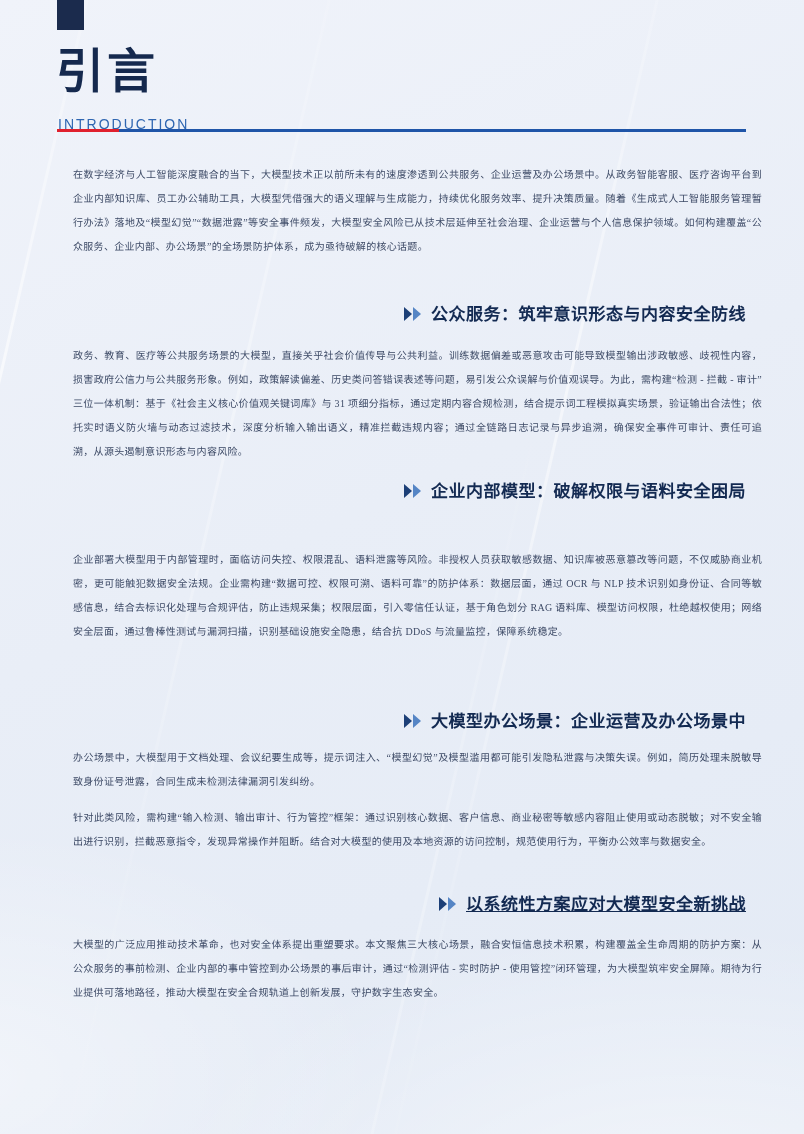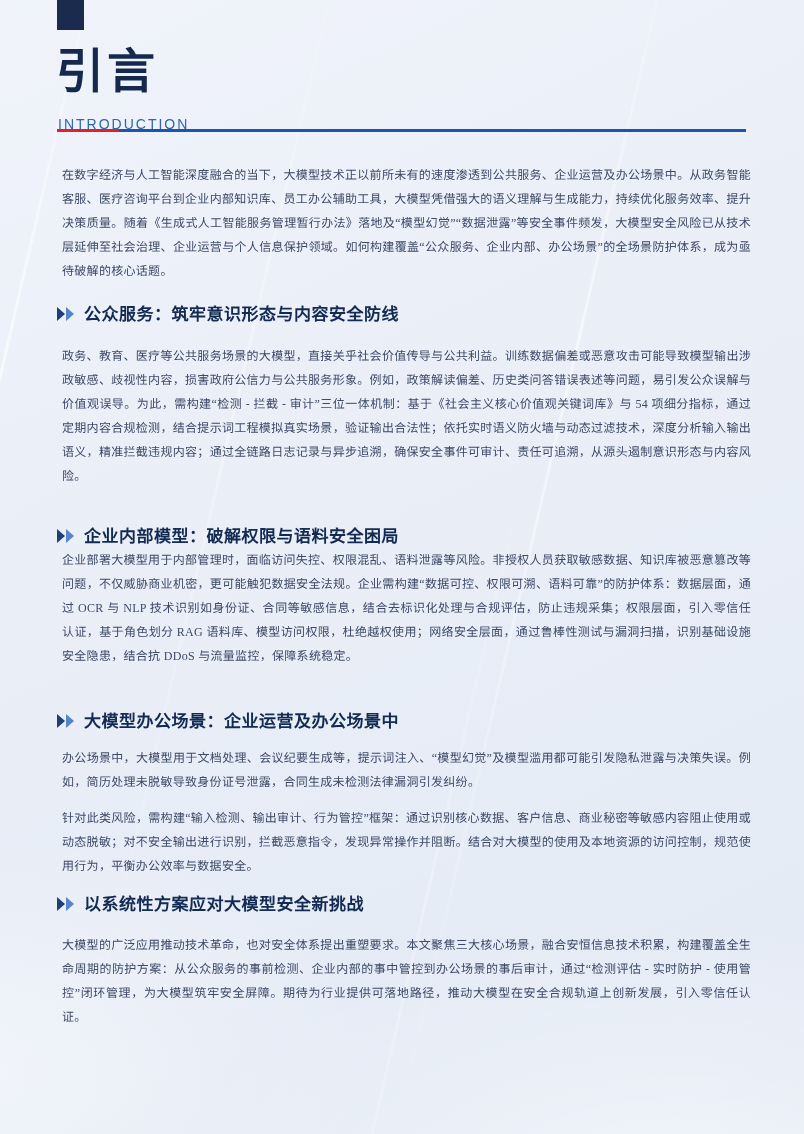--- a/index.html
+++ b/index.html
@@ -37,37 +37,37 @@
     font-family:"Liberation Sans","DejaVu Sans",sans-serif;
     font-size:14px;color:#2f66b1;letter-spacing:2px;
   }
   .divider{
     position:absolute;left:57px;top:129px;width:689px;height:3px;
     background:#1f55a8;display:flex;
   }
   .divider .red-seg{width:62px;height:3px;background:#e0202d;}
 
   .body-text{
-    position:absolute;left:62px;width:689px;
-    font-size:12px;line-height:24px;color:#3d4a66;
+    position:absolute;left:73px;width:689px;
+    font-size:10px;line-height:24px;color:#3d4a66;
     text-align:justify;letter-spacing:.3px;
   }
   .intro-block{top:163px;}
   .p1{top:344px;}
   .p2{top:548px;font-family:Liberation Serif, serif;}
   .p3a{top:746px;}
   .p3b{top:806px;}
   .p4{top:933px;}
 
   .section-heading{
     position:absolute;left:57px;width:689px;
     font-size:17px;font-weight:700;color:#132a52;
-    letter-spacing:.5px;white-space:nowrap;
+    letter-spacing:.5px;white-space:nowrap;text-align:right;
   }
-  .h1{top:300px;} .h2{top:522px;} .h3{top:707px;} .h4{top:890px;}
+  .h1{top:300px;} .h2{top:477px;} .h3{top:707px;} .h4{top:890px;text-decoration:underline;}
 
   .chevrons{display:inline-block;margin-right:10px;vertical-align:-1px;}
   .chevrons i{display:inline-block;width:0;height:0;
     border-top:7px solid transparent;border-bottom:7px solid transparent;}
   .chevrons .c1{border-left:8px solid #1c3f77;}
   .chevrons .c2{border-left:8px solid #5585c5;margin-left:1px;}
 </style>
 </head>
 <body>
 
@@ -86,31 +86,31 @@
   <div class="page-subtitle">INTRODUCTION</div>
   <div class="divider">
     <span class="red-seg"></span>
   </div>
 
   <div class="body-text intro-block">在数字经济与人工智能深度融合的当下，大模型技术正以前所未有的速度渗透到公共服务、企业运营及办公场景中。从政务智能客服、医疗咨询平台到企业内部知识库、员工办公辅助工具，大模型凭借强大的语义理解与生成能力，持续优化服务效率、提升决策质量。随着《生成式人工智能服务管理暂行办法》落地及“模型幻觉”“数据泄露”等安全事件频发，大模型安全风险已从技术层延伸至社会治理、企业运营与个人信息保护领域。如何构建覆盖“公众服务、企业内部、办公场景”的全场景防护体系，成为亟待破解的核心话题。</div>
 
   <div class="section-heading h1">
     <span class="chevrons"><i class="c1"></i><i class="c2"></i></span><span>公众服务：筑牢意识形态与内容安全防线</span>
   </div>
-  <div class="body-text p1">政务、教育、医疗等公共服务场景的大模型，直接关乎社会价值传导与公共利益。训练数据偏差或恶意攻击可能导致模型输出涉政敏感、歧视性内容，损害政府公信力与公共服务形象。例如，政策解读偏差、历史类问答错误表述等问题，易引发公众误解与价值观误导。为此，需构建“检测 - 拦截 - 审计”三位一体机制：基于《社会主义核心价值观关键词库》与 54 项细分指标，通过定期内容合规检测，结合提示词工程模拟真实场景，验证输出合法性；依托实时语义防火墙与动态过滤技术，深度分析输入输出语义，精准拦截违规内容；通过全链路日志记录与异步追溯，确保安全事件可审计、责任可追溯，从源头遏制意识形态与内容风险。</div>
+  <div class="body-text p1">政务、教育、医疗等公共服务场景的大模型，直接关乎社会价值传导与公共利益。训练数据偏差或恶意攻击可能导致模型输出涉政敏感、歧视性内容，损害政府公信力与公共服务形象。例如，政策解读偏差、历史类问答错误表述等问题，易引发公众误解与价值观误导。为此，需构建“检测 - 拦截 - 审计”三位一体机制：基于《社会主义核心价值观关键词库》与 31 项细分指标，通过定期内容合规检测，结合提示词工程模拟真实场景，验证输出合法性；依托实时语义防火墙与动态过滤技术，深度分析输入输出语义，精准拦截违规内容；通过全链路日志记录与异步追溯，确保安全事件可审计、责任可追溯，从源头遏制意识形态与内容风险。</div>
 
   <div class="section-heading h2">
     <span class="chevrons"><i class="c1"></i><i class="c2"></i></span><span>企业内部模型：破解权限与语料安全困局</span>
   </div>
   <div class="body-text p2">企业部署大模型用于内部管理时，面临访问失控、权限混乱、语料泄露等风险。非授权人员获取敏感数据、知识库被恶意篡改等问题，不仅威胁商业机密，更可能触犯数据安全法规。企业需构建“数据可控、权限可溯、语料可靠”的防护体系：数据层面，通过 OCR 与 NLP 技术识别如身份证、合同等敏感信息，结合去标识化处理与合规评估，防止违规采集；权限层面，引入零信任认证，基于角色划分 RAG 语料库、模型访问权限，杜绝越权使用；网络安全层面，通过鲁棒性测试与漏洞扫描，识别基础设施安全隐患，结合抗 DDoS 与流量监控，保障系统稳定。</div>
 
   <div class="section-heading h3">
     <span class="chevrons"><i class="c1"></i><i class="c2"></i></span><span>大模型办公场景：企业运营及办公场景中</span>
   </div>
   <div class="body-text p3b">针对此类风险，需构建“输入检测、输出审计、行为管控”框架：通过识别核心数据、客户信息、商业秘密等敏感内容阻止使用或动态脱敏；对不安全输出进行识别，拦截恶意指令，发现异常操作并阻断。结合对大模型的使用及本地资源的访问控制，规范使用行为，平衡办公效率与数据安全。</div>
   <div class="body-text p3a">办公场景中，大模型用于文档处理、会议纪要生成等，提示词注入、“模型幻觉”及模型滥用都可能引发隐私泄露与决策失误。例如，简历处理未脱敏导致身份证号泄露，合同生成未检测法律漏洞引发纠纷。</div>
 
   <div class="section-heading h4">
     <span class="chevrons"><i class="c1"></i><i class="c2"></i></span><span>以系统性方案应对大模型安全新挑战</span>
   </div>
-  <div class="body-text p4">大模型的广泛应用推动技术革命，也对安全体系提出重塑要求。本文聚焦三大核心场景，融合安恒信息技术积累，构建覆盖全生命周期的防护方案：从公众服务的事前检测、企业内部的事中管控到办公场景的事后审计，通过“检测评估 - 实时防护 - 使用管控”闭环管理，为大模型筑牢安全屏障。期待为行业提供可落地路径，推动大模型在安全合规轨道上创新发展，引入零信任认证。</div>
+  <div class="body-text p4">大模型的广泛应用推动技术革命，也对安全体系提出重塑要求。本文聚焦三大核心场景，融合安恒信息技术积累，构建覆盖全生命周期的防护方案：从公众服务的事前检测、企业内部的事中管控到办公场景的事后审计，通过“检测评估 - 实时防护 - 使用管控”闭环管理，为大模型筑牢安全屏障。期待为行业提供可落地路径，推动大模型在安全合规轨道上创新发展，守护数字生态安全。</div>
 
 </div>
 
 </body></html>

